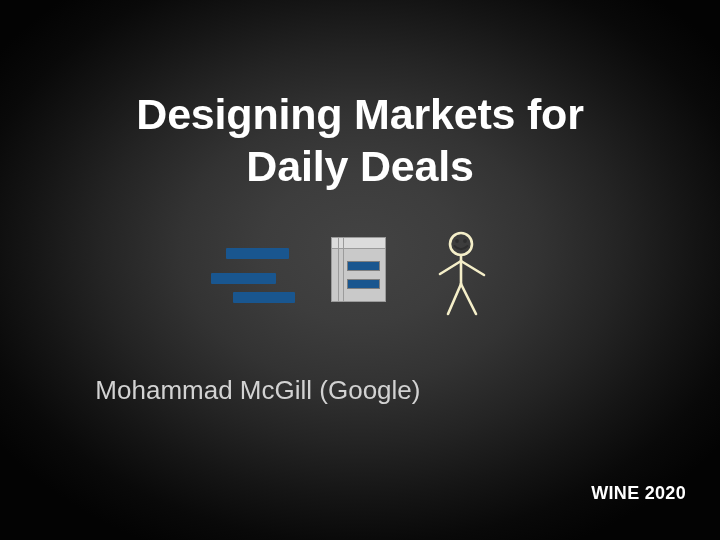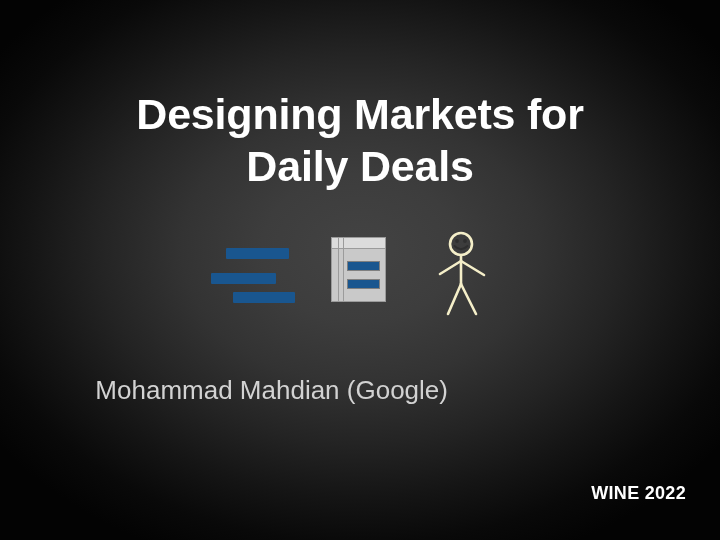--- a/index.html
+++ b/index.html
@@ -202,20 +202,20 @@
       </g>
       <path d="M17.5 16 Q24 22.5 30.5 16" stroke="#2e2e2e" stroke-width="2" fill="none" stroke-linecap="round"></path>
     </svg>
 
   </div>
 
   <div class="authors">
 
 
     <div class="author-line">
-      <span class="nm">Mohammad Mahdian</span><span class="aff"> </span><span class="aff">(Google)</span>
+      <span class="nm">Mohammad McGill</span><span class="aff"> </span><span class="aff">(Google)</span>
     </div>
 
   </div>
 
-  <div class="footer">WINE 2022</div>
+  <div class="footer">WINE 2020</div>
 
 </div>
 
 </body></html>

